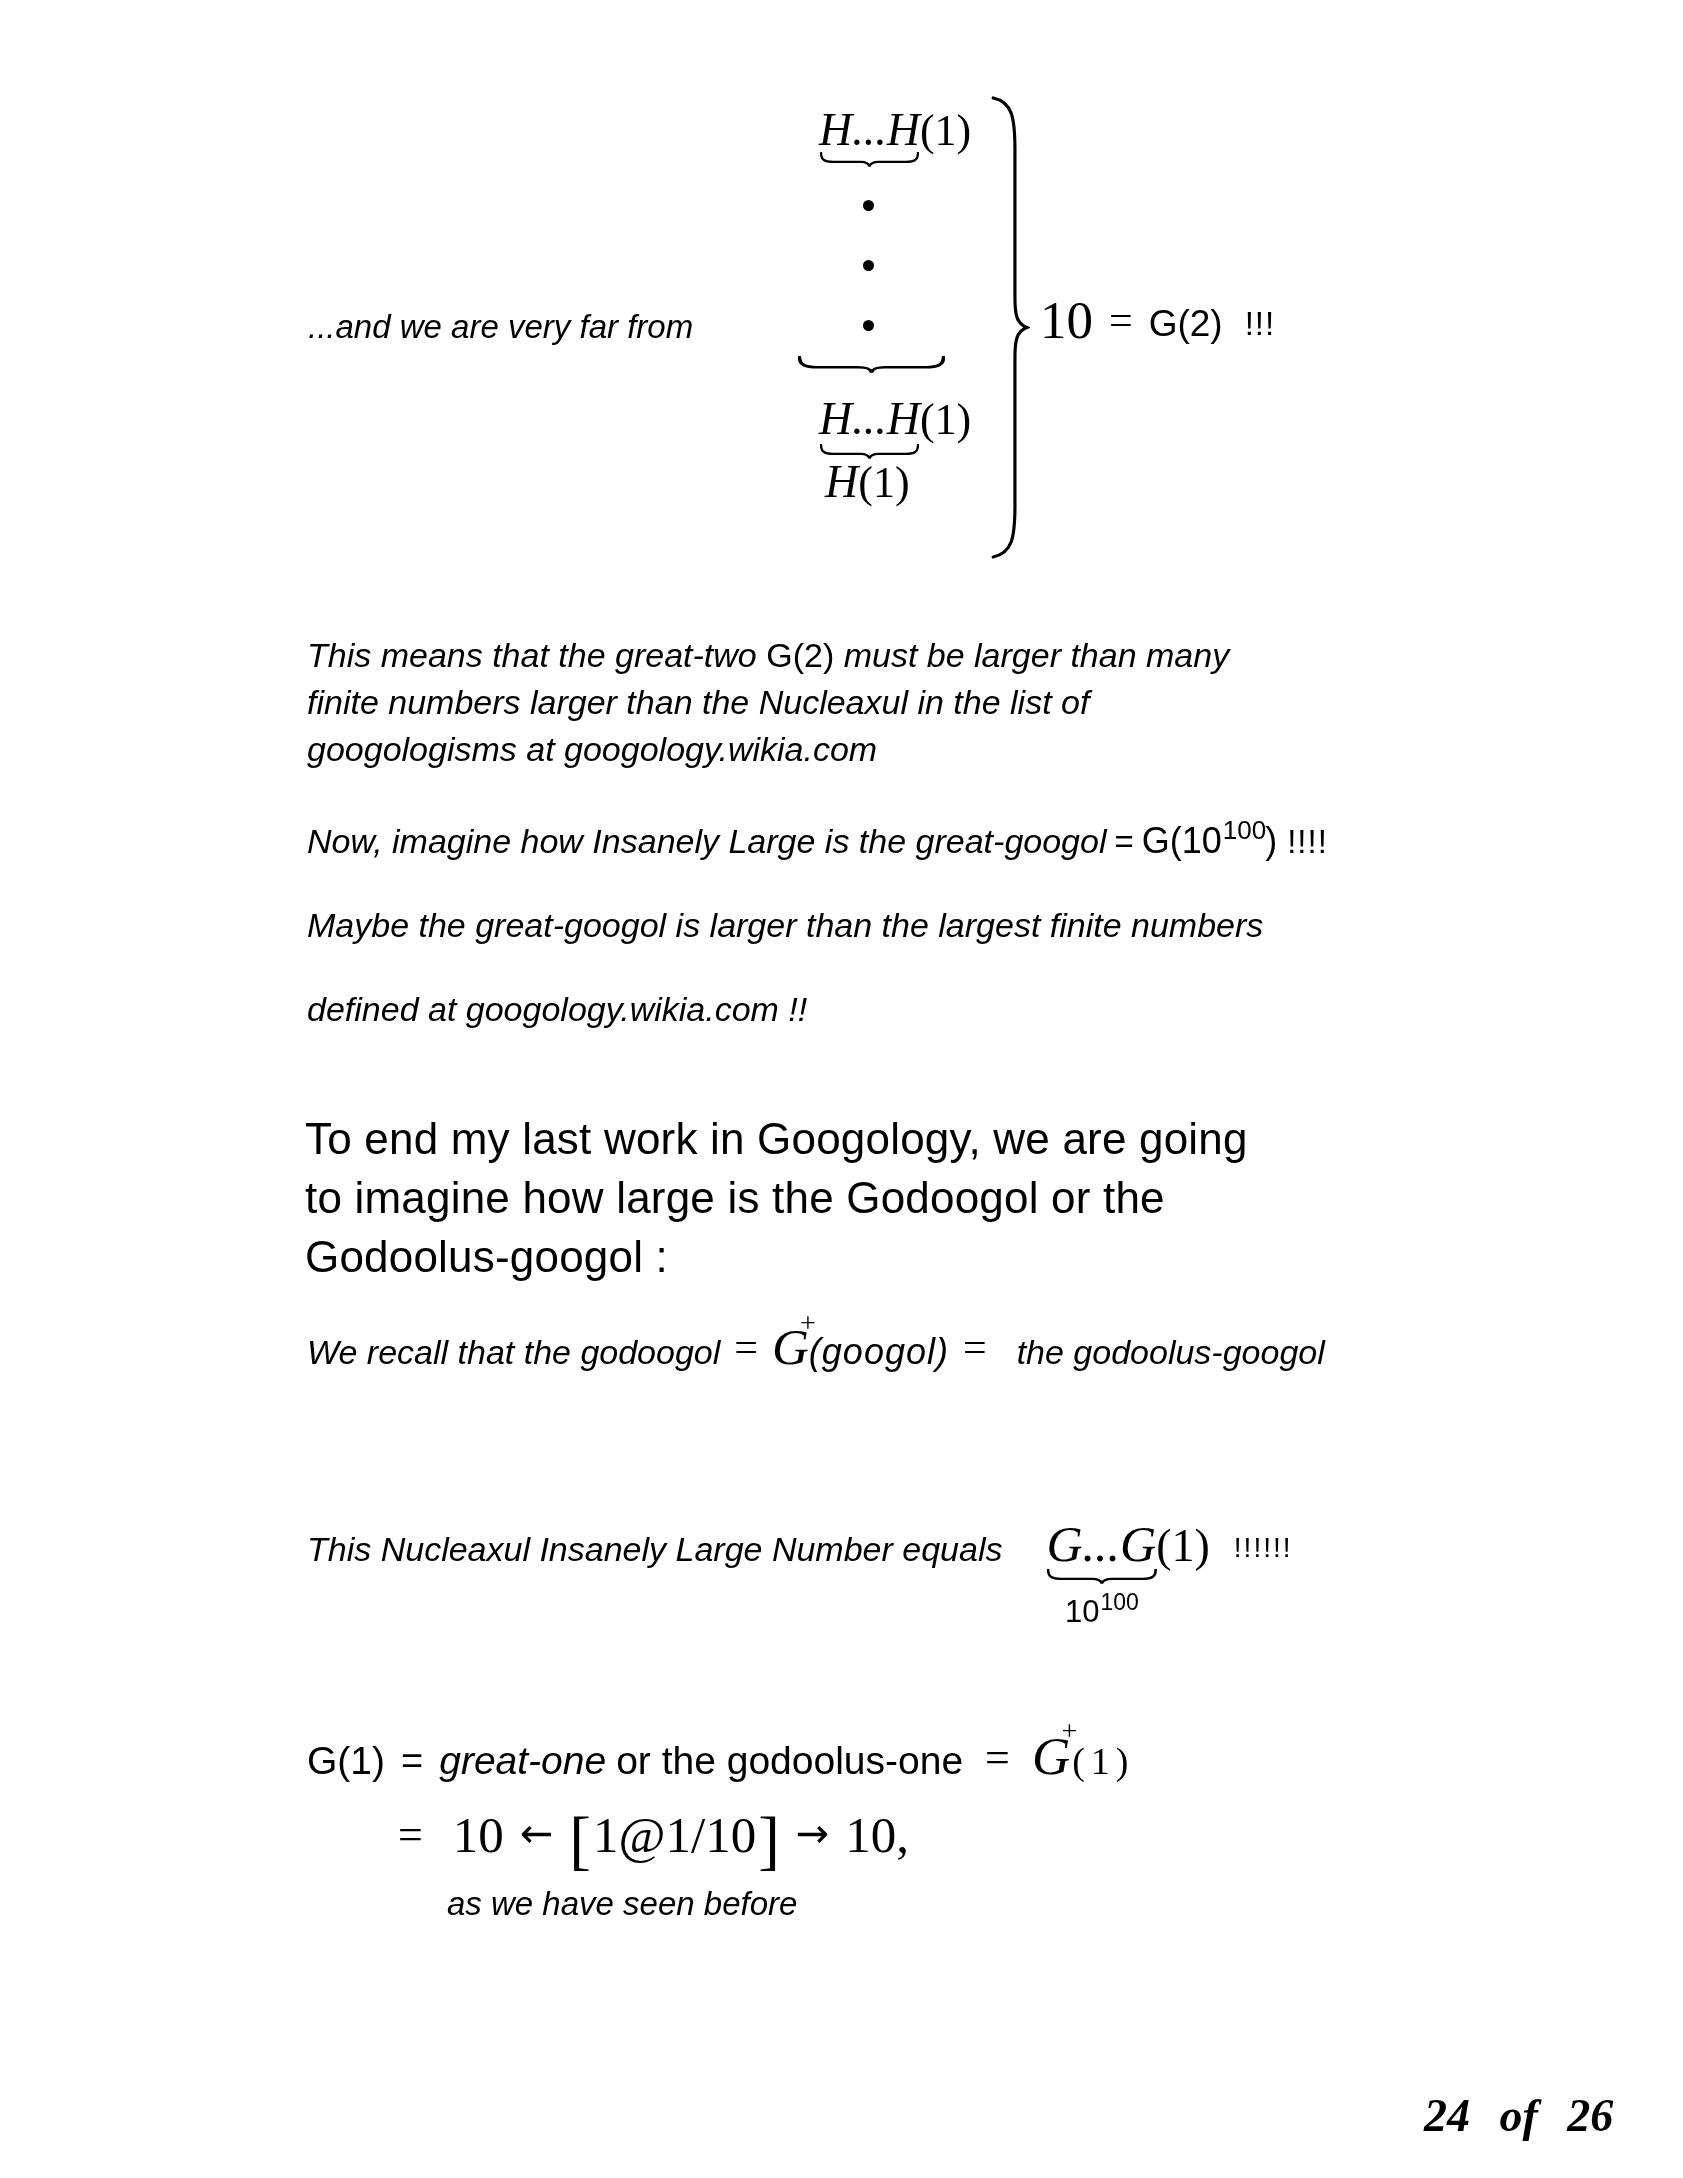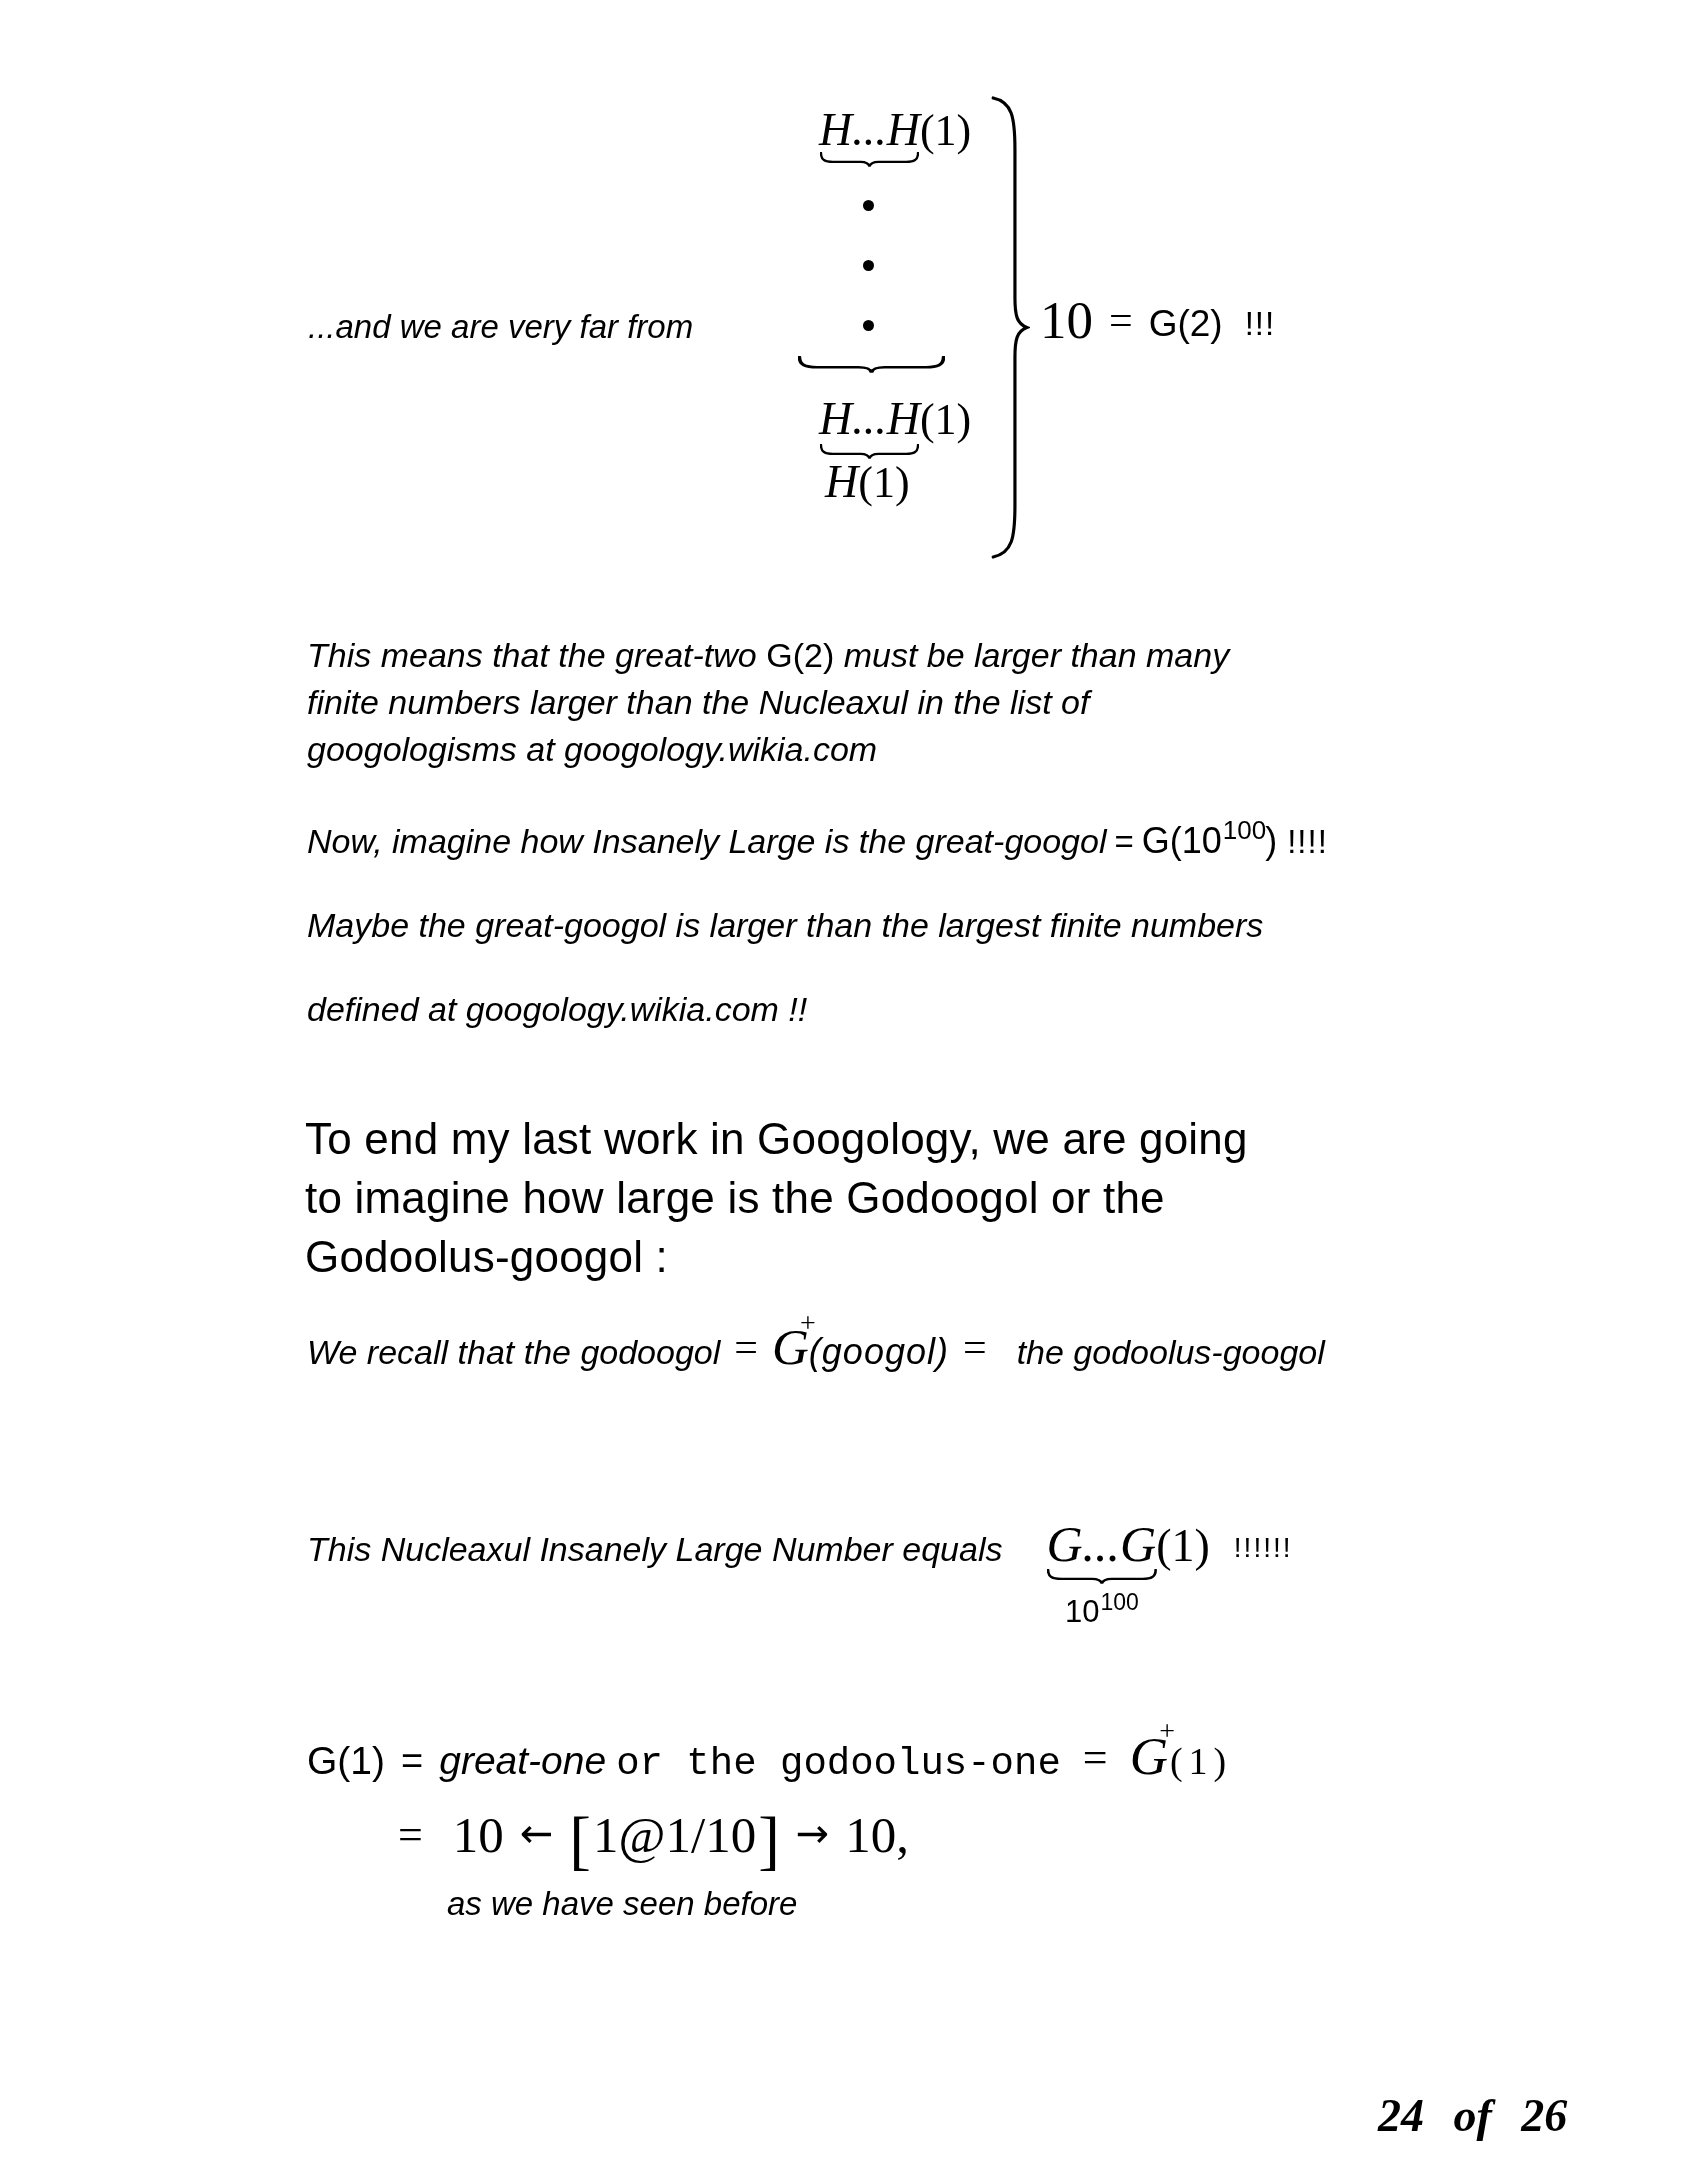--- a/index.html
+++ b/index.html
@@ -48,34 +48,34 @@
           font:normal 31px/1 "Liberation Sans",sans-serif;font-style:normal;}
   .csup{font-size:23px;position:relative;top:-12px;left:1px;}
   .garg{font-style:normal;font-size:46px;}
   .eqbangs{font:normal 28px "Liberation Sans",sans-serif;margin-left:24px;letter-spacing:2px;vertical-align:4px;}
 
   
   .goneline{line-height:53px;}
   .sans39{font:normal 39px "Liberation Sans",sans-serif;}
   .eqsans{font:normal 38px "Liberation Sans",sans-serif;margin:0 16px;}
   .it39{font:italic 39px "Liberation Sans",sans-serif;}
-  .gonemid{margin-left:10px;font-family:Liberation Mono, monospace;}
+  .gonemid{margin-left:10px;}
   .goneeq2{font:400 44px/1 "Liberation Serif",serif;margin:0 22px;vertical-align:2px;}
   .gplus54{font-size:53px;}
   .gonearg{font:normal 38px "Liberation Serif",serif;letter-spacing:6px;margin-left:2px;}
 
   
   .xline{font-family:"Liberation Serif",serif;line-height:55px;font-size:51px;}
   .xeq{font-size:44px;margin-right:30px;vertical-align:3px;}
   .xarrow{font-family:"DejaVu Sans",sans-serif;font-size:40px;margin:0 16px;vertical-align:5px;}
   .xbr{font-size:65px;line-height:0;vertical-align:-10px;}
   .xbrL{margin-right:2px;}
   .xbrR{margin-left:2px;}
 
-  .pagenum{font:italic 700 46px/1 "Liberation Serif",serif;word-spacing:18px;}
+  .pagenum{font:italic 700 46px/1 "Liberation Serif",serif;word-spacing:18px;margin-left:46px;}
 </style>
 </head>
 <body>
 
 <div id="page">
 
   <div class="abs it33" style="left:308px;top:306px">...and we are very far from</div>
 
   <div class="abs hserif" style="left:819px;top:107px">
     <span>H...H</span><span class="harg">(1)</span>

